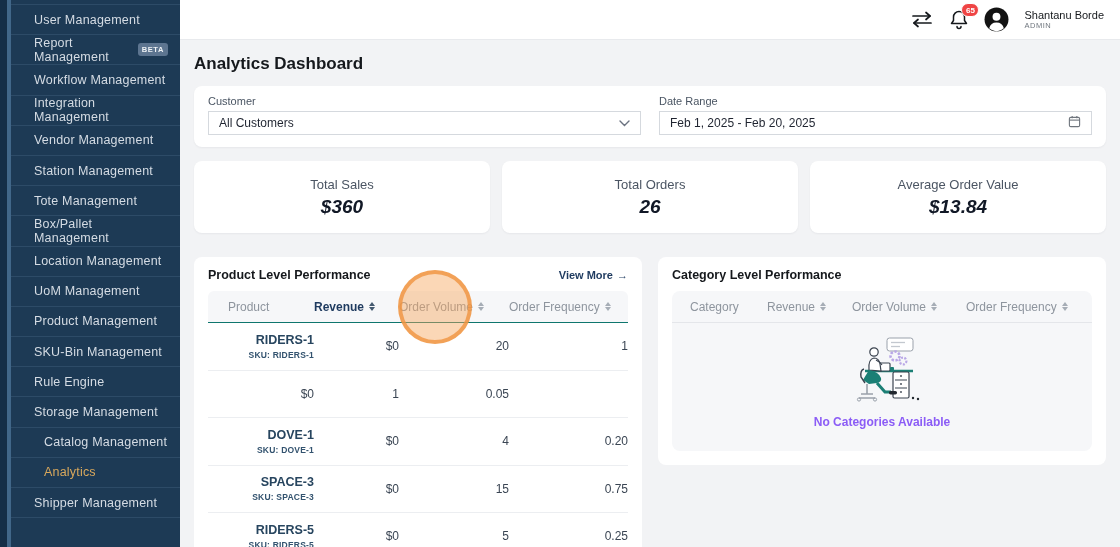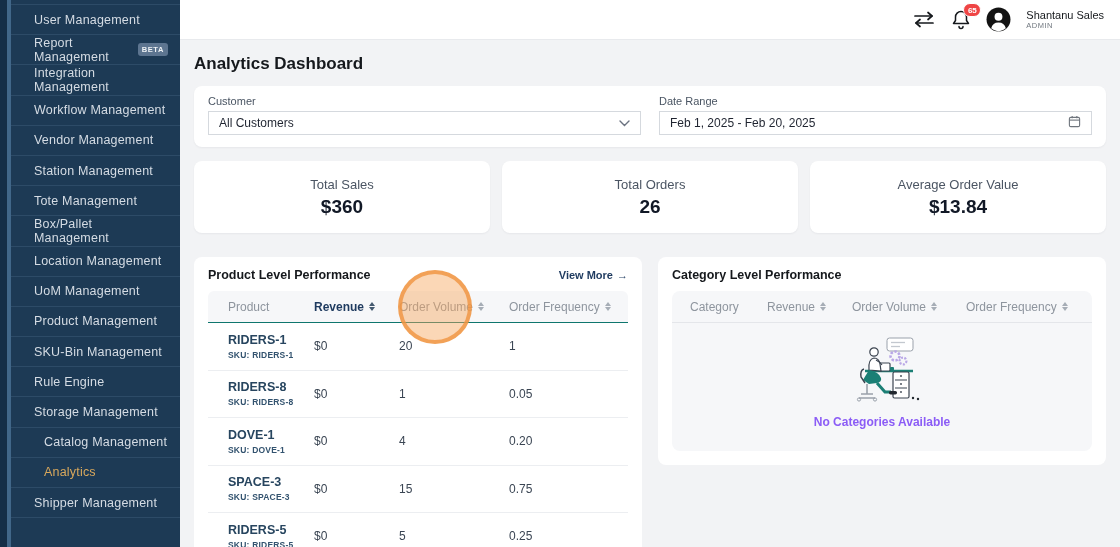--- a/index.html
+++ b/index.html
@@ -45,21 +45,21 @@
   .field-label { font-size:11px; color:#4a5563; margin-bottom:4px; }
   .control { height:24px; border:1px solid #d5d9de; border-radius:0; background:#fff;
     display:flex; align-items:center; justify-content:space-between;
     padding:0 10px; font-size:12px; color:#1f2430; cursor:pointer; }
 
   .stats { display:flex; gap:12px; margin-top:14px; }
   .stat-card { flex:1; background:#fff; border-radius:8px; height:72px;
     display:flex; flex-direction:column; align-items:center; justify-content:center;
     box-shadow:0 1px 2px rgba(16,24,40,.05); }
   .stat-label { font-size:13px; color:#4b5563; }
-  .stat-value { font-size:19px; font-weight:bold; color:#111826; margin-top:4px; }
+  .stat-value { font-size:19px; font-weight:bold; color:#111826; margin-top:4px;font-style:italic; }
 
   .panels { display:flex; gap:16px; margin-top:24px; align-items:flex-start; }
   .panel { flex:1; background:#fff; border-radius:8px; padding:11px 14px 14px; }
   .panel-head { display:flex; justify-content:space-between; align-items:center; margin-bottom:9px; }
   .panel-title { font-size:12.5px; font-weight:bold; color:#15181c; }
   .view-more { font-size:11px; font-weight:bold; color:#1e3a5f; cursor:pointer; display:flex; gap:4px; }
 
   .thead { display:grid; grid-template-columns:106px 85px 110px 1fr; height:32px;
     align-items:center; background:#f6f7f9; border-radius:6px 6px 0 0;
     border-bottom:1px solid #0f766e; font-size:12px; color:#8e959e; }
@@ -67,21 +67,21 @@
   .thead .th:first-child { padding-left:20px; }
   .th.active { color:#1e3a5f; font-weight:bold; }
   .sort-icon { display:inline-flex; flex-direction:column; gap:1px; }
   .sort-icon i { width:0; height:0; border-left:3.5px solid transparent; border-right:3.5px solid transparent; }
   .sort-icon .up { border-bottom:4px solid #a6adb6; }
   .sort-icon .dn { border-top:4px solid #a6adb6; }
   .th.active .up { border-bottom-color:#44596f; }
   .th.active .dn { border-top-color:#44596f; }
 
   .trow { display:grid; grid-template-columns:106px 85px 110px 1fr; align-items:center;
-    min-height:47.5px; border-bottom:1px solid #eceef1; font-size:12px; color:#3a4553; }
+    min-height:47.5px; border-bottom:1px solid #eceef1; font-size:12px; color:#3a4553;text-align:right; }
   .pcell { padding-left:20px; }
   .pname { font-size:12.5px; font-weight:bold; color:#27455f; }
   .psku { font-size:8.5px; font-weight:bold; color:#33536f; margin-top:3px; letter-spacing:.2px; }
 
   .cat-table { background:#f6f7f9; border-radius:8px; }
   .cat-thead { display:grid; grid-template-columns:95px 85px 114px 1fr; height:32px;
     align-items:center; border-bottom:1px solid #e4e6ea; font-size:12px; color:#8e959e; }
   .cat-thead .th { display:flex; align-items:center; gap:5px; cursor:pointer; }
   .cat-thead .th:first-child { padding-left:18px; }
   .cat-empty { display:flex; flex-direction:column; align-items:center; padding:13px 0 22px; }
@@ -101,24 +101,24 @@
     <div class="sidebar-scrollbar"></div>
     <ul class="nav">
       <li>
           <span>User Management</span>
         </li>
       <li>
           <span>Report Management</span>
           <span class="badge-beta">BETA</span>
         </li>
       <li>
+          <span>Workflow Management</span>
+        </li>
+      <li>
           <span>Integration Management</span>
-        </li>
-      <li>
-          <span>Workflow Management</span>
         </li>
       <li>
           <span>Vendor Management</span>
         </li>
       <li>
           <span>Station Management</span>
         </li>
       <li>
           <span>Tote Management</span>
         </li>
@@ -172,21 +172,21 @@
       <span class="notif-badge">65</span>
     </span>
     <span class="icon-btn">
       <svg width="25" height="25" viewBox="0 0 24 24">
         <circle cx="12" cy="12" r="11.5" fill="#131313"></circle>
         <circle cx="12" cy="9.3" r="3.8" fill="#ffffff"></circle>
         <path d="M5 20.5 a7.2 7.2 0 0 1 14 0 A11.4 11.4 0 0 1 12 23.5 11.4 11.4 0 0 1 5 20.5 z" fill="#ffffff"></path>
       </svg>
     </span>
     <div class="user-meta">
-      <div class="user-name">Shantanu Sales</div>
+      <div class="user-name">Shantanu Borde</div>
       <div class="user-role">ADMIN</div>
     </div>
   </header>
 
   <main class="main">
     <h1 class="page-title">Analytics Dashboard</h1>
 
     <div class="filter-card">
       <div class="field">
         <div class="field-label">Customer</div>
@@ -270,24 +270,20 @@
         <div class="trow">
           <div class="pcell">
               <div class="pname">RIDERS-1</div>
               <div class="psku">SKU: RIDERS-1</div>
             </div>
           <div>$0</div>
           <div>20</div>
           <div>1</div>
         </div>
         <div class="trow">
-          <div class="pcell">
-              <div class="pname">RIDERS-8</div>
-              <div class="psku">SKU: RIDERS-8</div>
-            </div>
           <div>$0</div>
           <div>1</div>
           <div>0.05</div>
         </div>
         <div class="trow">
           <div class="pcell">
               <div class="pname">DOVE-1</div>
               <div class="psku">SKU: DOVE-1</div>
             </div>
           <div>$0</div>

